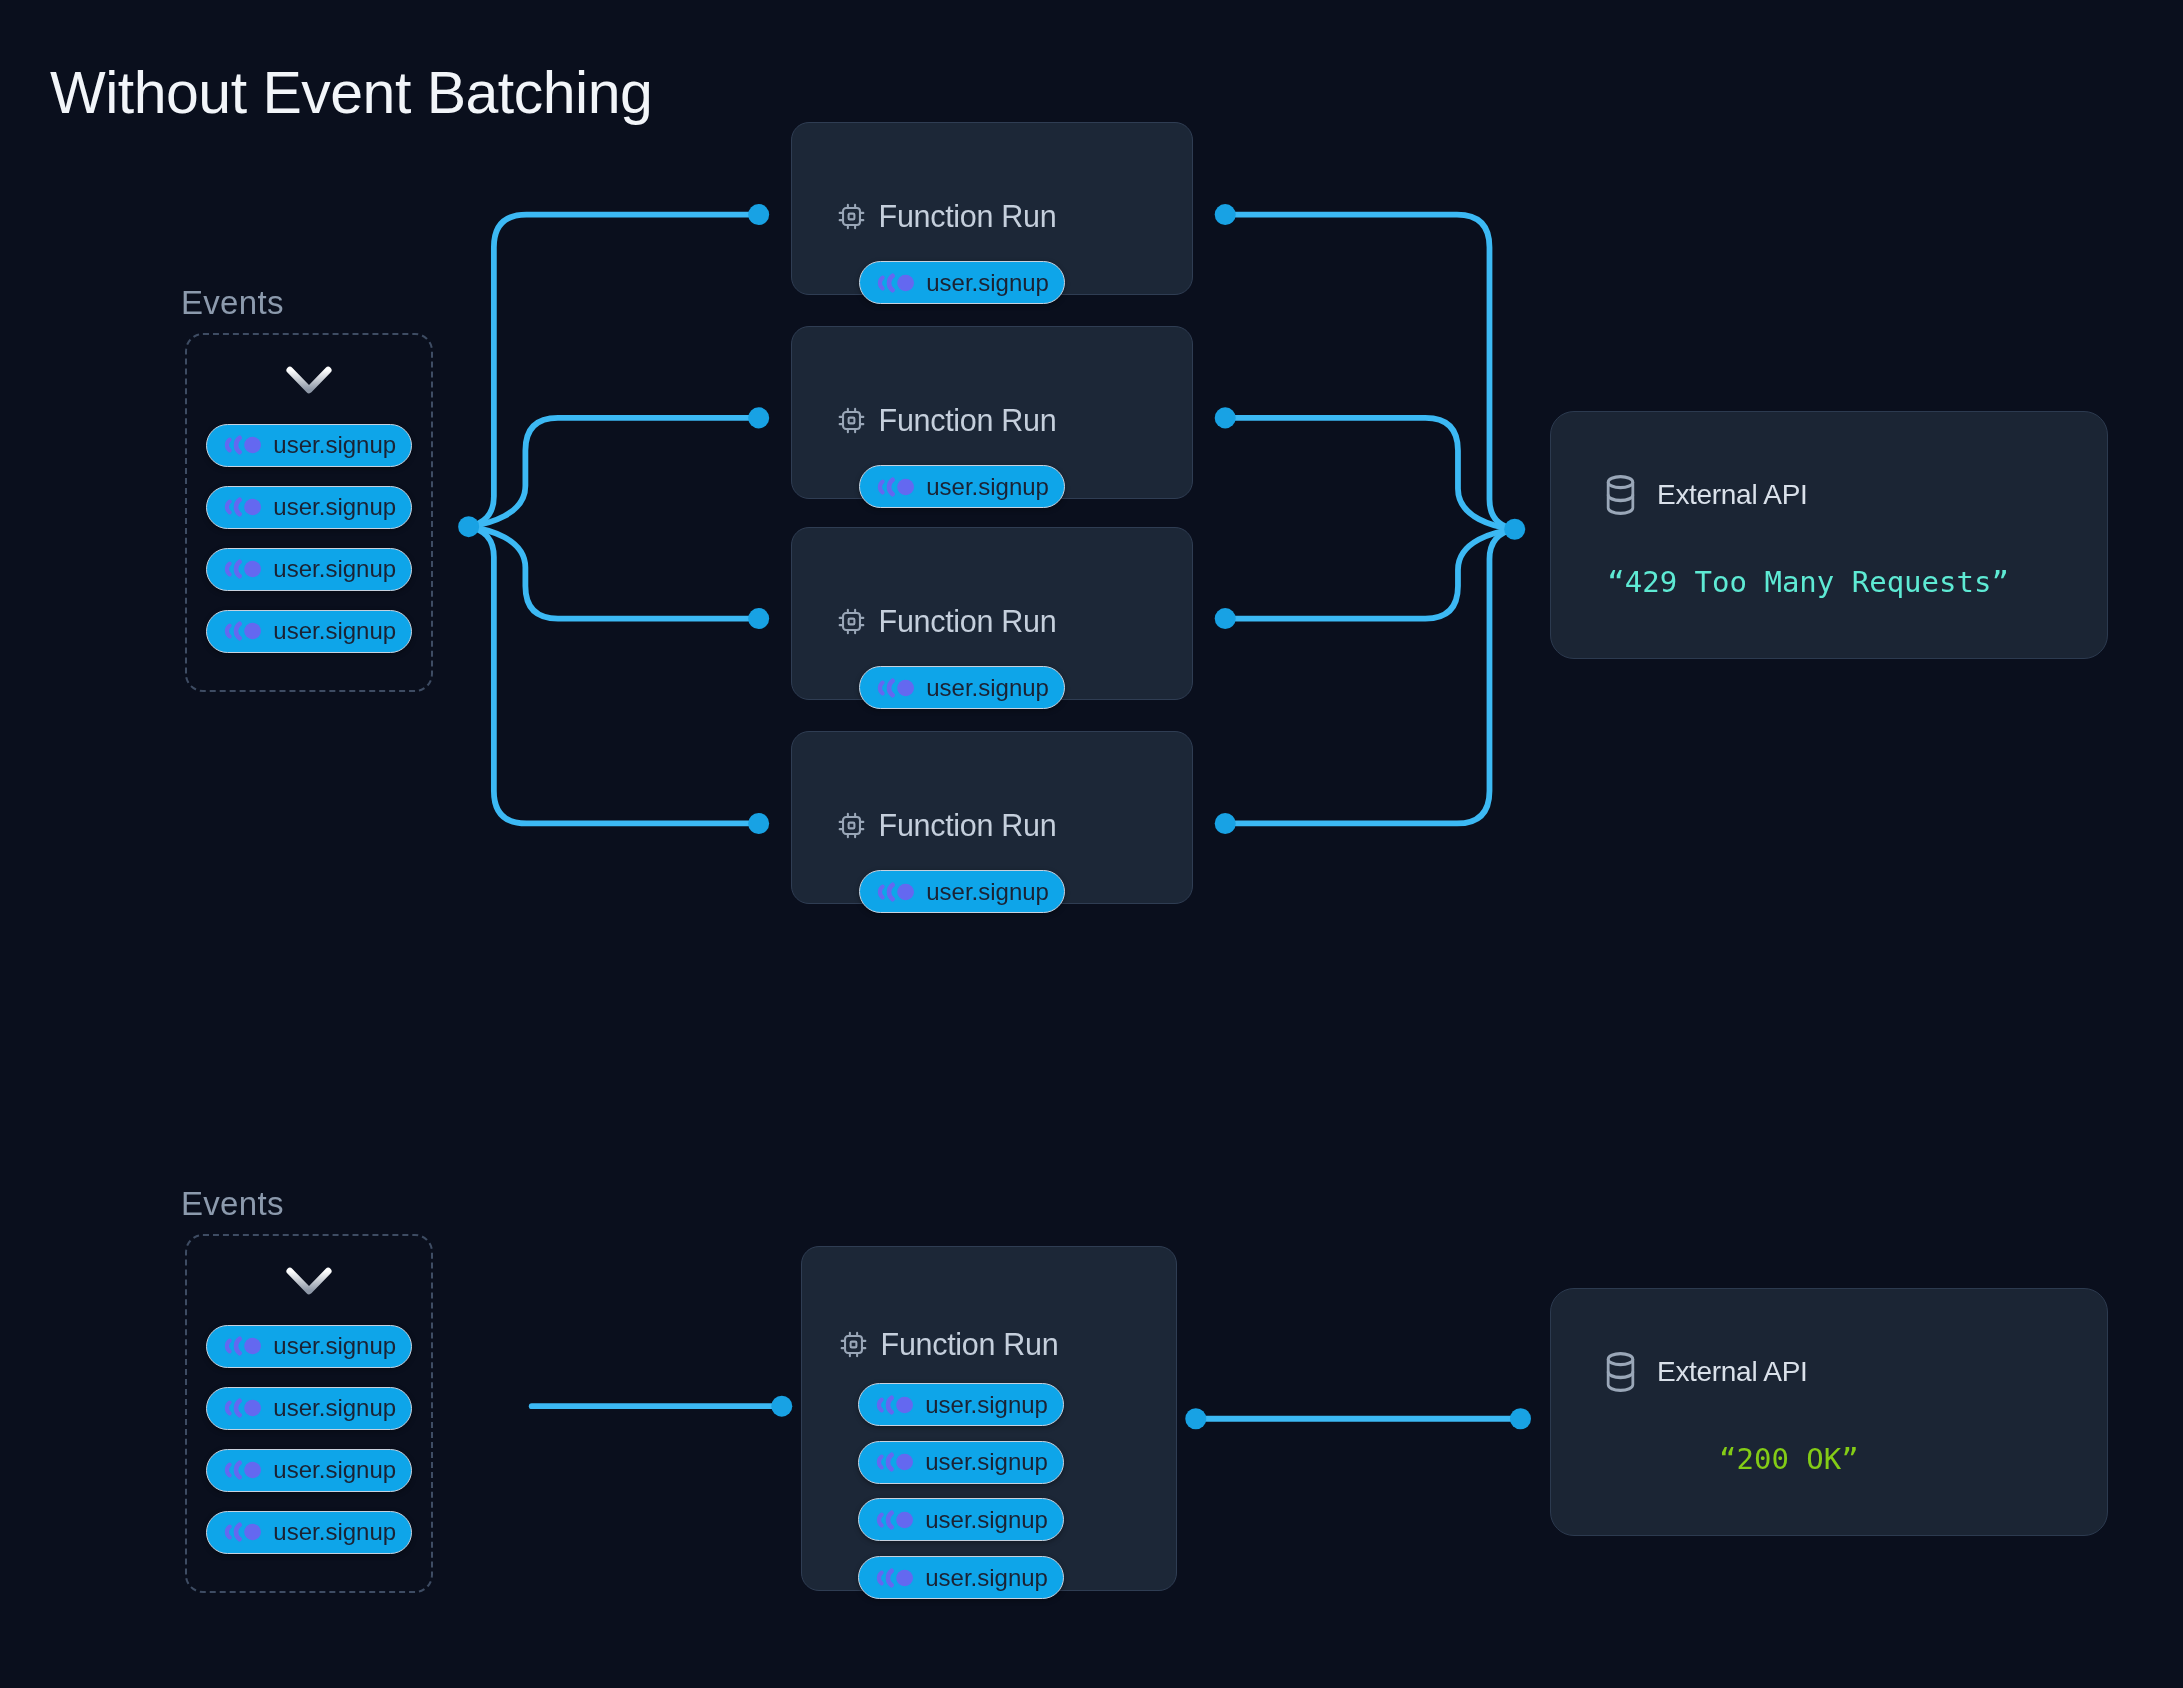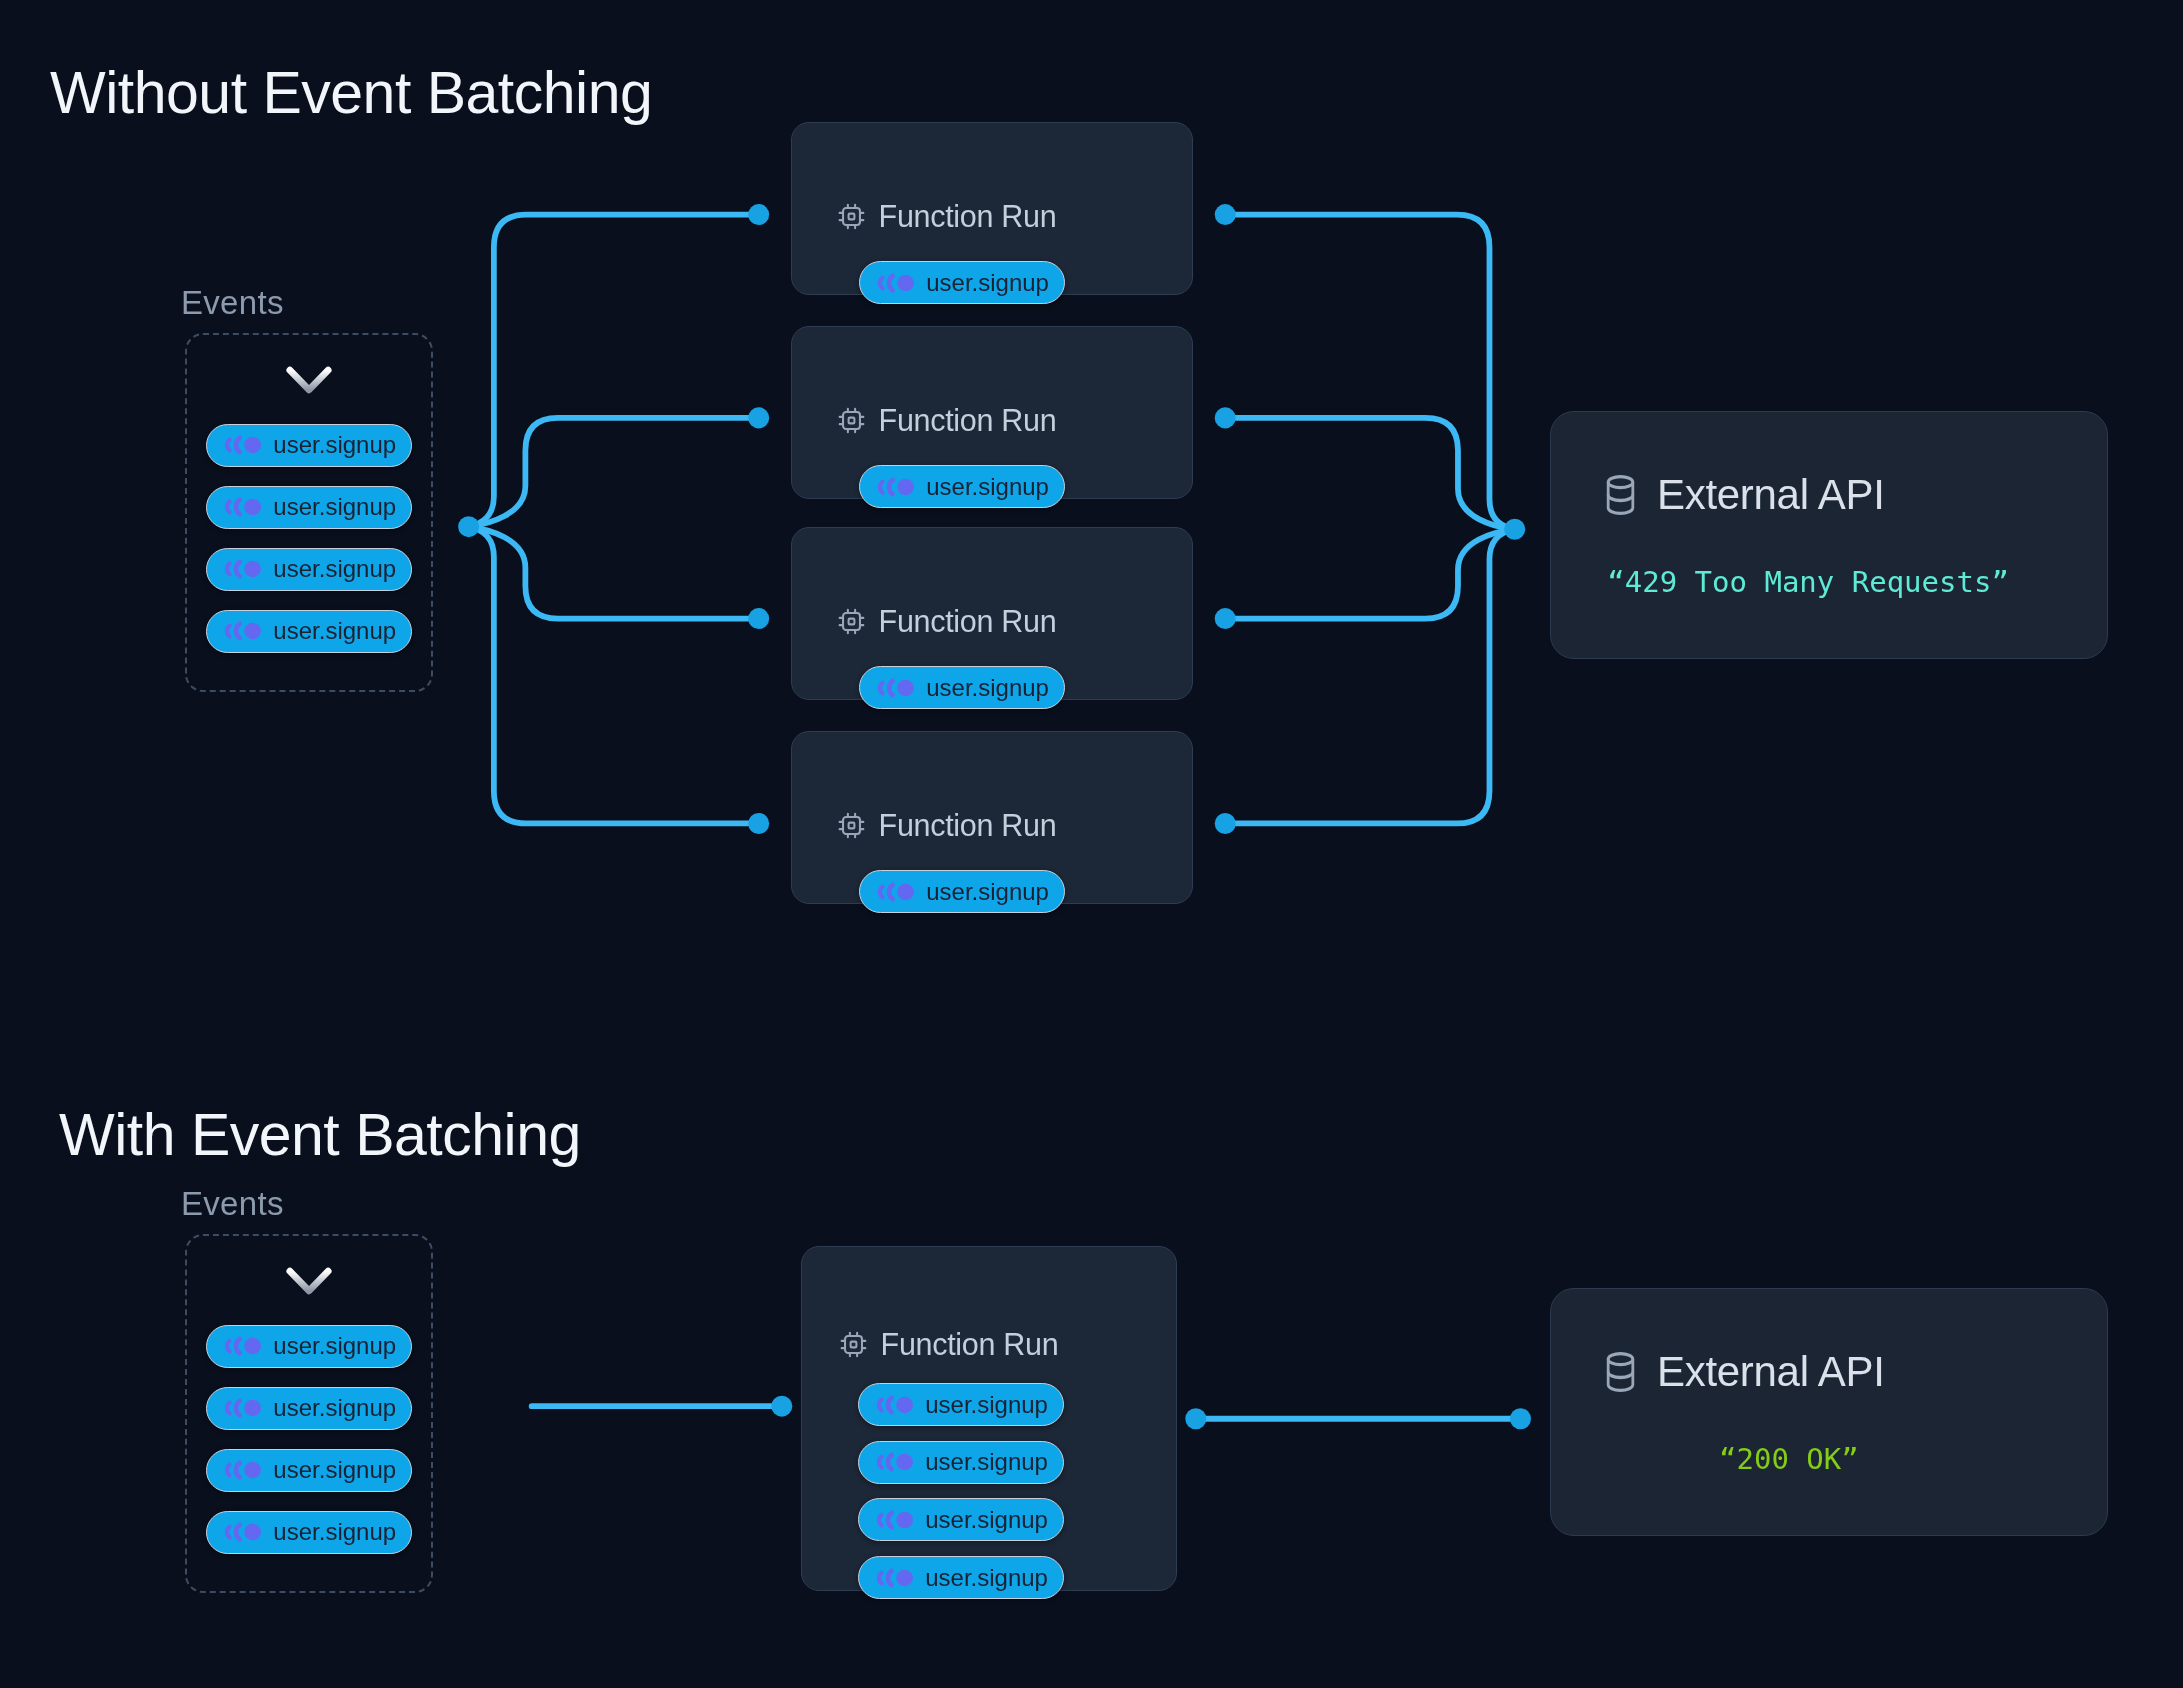--- a/index.html
+++ b/index.html
@@ -35,21 +35,21 @@
   .card-header .hdr-label{font-size:30.5px;color:#c5cfdc;letter-spacing:-0.3px;white-space:nowrap;}
   .cpu-icon{width:29px;height:29px;flex:0 0 auto;}
   .cpu-icon *{fill:none;stroke:#9aa7b8;stroke-width:1.7;stroke-linecap:round;stroke-linejoin:round;}
   .fr-card .pill{margin:29px 0 0 22px;}
   .fr-card.tall .pill{margin:23px 0 0 19px;}
   .fr-card.tall .pill + .pill{margin-top:14.7px;}
 
   .ext-card{width:558px;height:248px;border-radius:24px;background:#1b2534;border-color:#2c3a4f;
             padding:59px 0 0 51px;box-sizing:border-box;}
   .ext-header{display:flex;align-items:center;gap:18px;height:47px;}
-  .ext-header .hdr-label{font-size:42px;color:#dae1ea;letter-spacing:-0.3px;white-space:nowrap;}
+  .ext-header .hdr-label{font-size:28px;color:#dae1ea;letter-spacing:-0.3px;white-space:nowrap;}
   .db-icon{width:37px;height:44px;flex:0 0 auto;}
   .db-icon *{fill:none;stroke:#9aa7b8;stroke-width:1.8;stroke-linecap:round;stroke-linejoin:round;}
   .api-status{margin-top:47px;font-family:"DejaVu Sans Mono",monospace;font-size:29px;white-space:nowrap;}
 </style>
 </head>
 <body>
 
 <div class="canvas">
 
   <svg class="wires" viewBox="0 0 4155 3214" aria-hidden="true">
@@ -219,21 +219,20 @@
       <svg class="db-icon" viewBox="0 0 24 24" preserveAspectRatio="none" aria-hidden="true">
           <ellipse cx="12" cy="5" rx="8" ry="3"></ellipse>
           <path d="M4 5v7c0 1.66 3.58 3 8 3s8-1.34 8-3V5"></path>
           <path d="M4 12v7c0 1.66 3.58 3 8 3s8-1.34 8-3v-7"></path>
         </svg>
       <span class="hdr-label">External API</span>
     </div>
     <div class="api-status" style="margin-left: 5.3px; color: #5eead4;">“429 Too Many Requests”</div>
   </div>
 
-  <h1 class="abs section-title" style="left:59px;top:1062px;">With Event Batching</h1>
 
   <div class="abs events-label" style="left:181px;top:1185px;">Events</div>
 
   <div class="abs events-box" style="left:185px;top:1234px;">
     <svg class="chevron" width="46" height="29" viewBox="0 0 88 56" aria-hidden="true">
       <polyline points="7,8 44,46 81,8" fill="none" stroke="url(#chevgrad)" stroke-width="13" stroke-linecap="round" stroke-linejoin="round"></polyline>
     </svg>
     <div class="pill">
       <svg class="evt" viewBox="0 0 42 20" aria-hidden="true">
           <path class="a2" d="M7.6 4.6 A6.8 6.8 0 0 0 7.6 15.4"></path>

